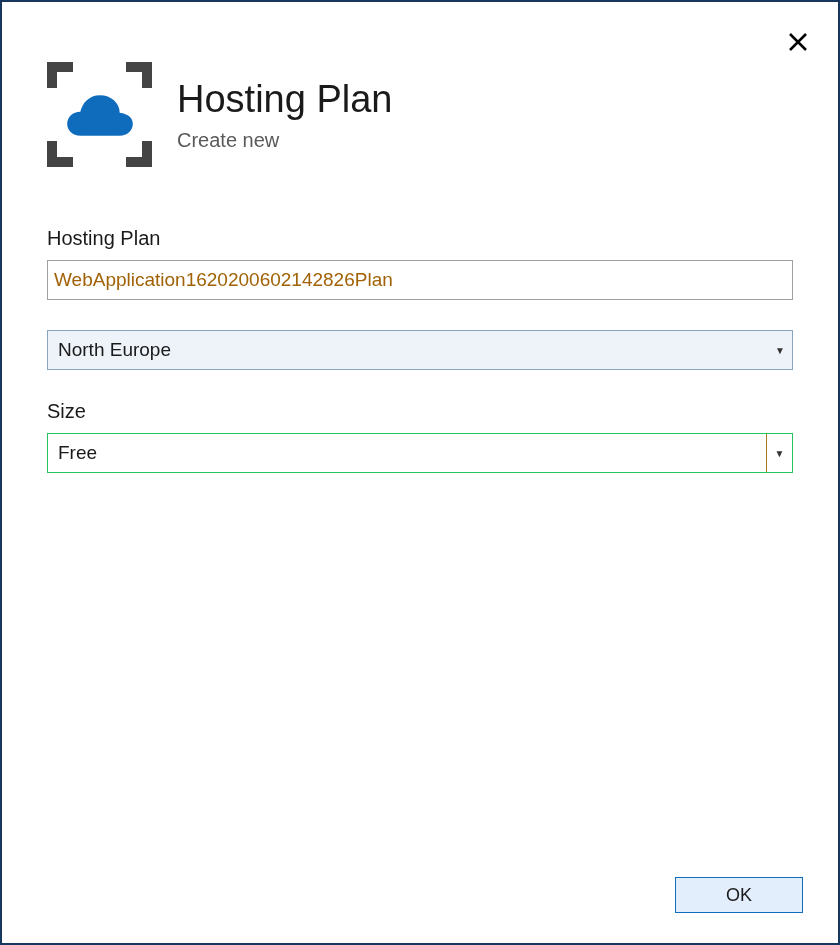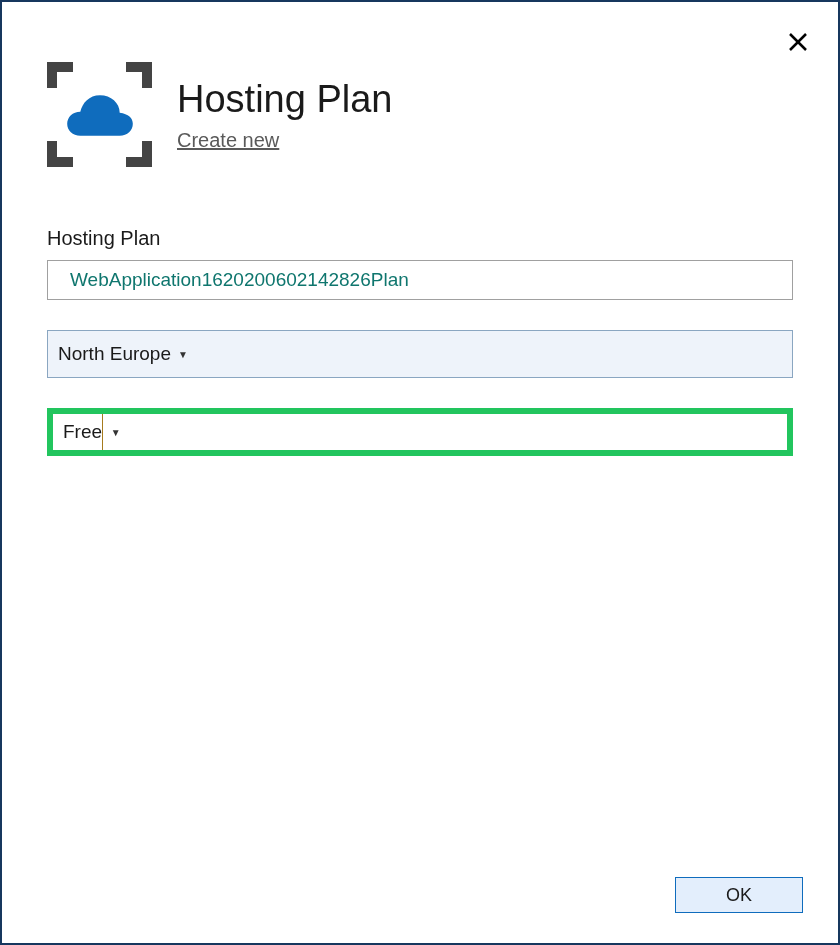--- a/index.html
+++ b/index.html
@@ -64,71 +64,70 @@
     }
     .title-main {
       font-size: 38px;
       font-weight: 300;
       color: #1a1a1a;
     }
     .title-sub {
       font-size: 20px;
       font-weight: 400;
       color: #5a5a5a;
-      text-decoration: underline;
     }
     .form-area {
       padding: 60px 45px 0 45px;
     }
     .field-group {
       margin-bottom: 30px;
     }
     .field-label {
       font-size: 20px;
       color: #1a1a1a;
       margin-bottom: 10px;
       display: block;
     }
     .text-input {
       width: 100%;
       height: 40px;
       border: 1px solid #a0a0a0;
-      padding: 0 22px;
+      padding: 0 6px;
       font-size: 19px;
       font-family: inherit;
-      color: #0f766e;
+      color: #a16207;
       background: #ffffff;
     }
     .dropdown {
       width: 100%;
-      height: 48px;
+      height: 40px;
       border: 1px solid #8aa6c1;
       background: #eef3fa;
       display: flex;
       align-items: center;
-      justify-content: flex-start;
+      justify-content: space-between;
       cursor: pointer;
       position: relative;
     }
     .dropdown-value {
       padding-left: 10px;
       font-size: 19px;
       color: #1a1a1a;
     }
     .dropdown-caret {
       width: 24px;
       height: 100%;
       display: flex;
       align-items: center;
       justify-content: center;
       font-size: 10px;
       color: #333;
     }
     .dropdown.size {
-      border: 6px solid #22c55e;
+      border: 1px solid #22c55e;
       background: #ffffff;
     }
     .dropdown.size .dropdown-caret {
       border-left: 1px solid #a67b1e;
       width: 26px;
     }
     .footer {
       position: absolute;
       bottom: 30px;
       right: 35px;
@@ -184,20 +183,21 @@
   </div>
 
   <div class="field-group">
     <div class="dropdown">
       <span class="dropdown-value">North Europe</span>
       <span class="dropdown-caret">▼</span>
     </div>
   </div>
 
   <div class="field-group">
+    <label class="field-label">Size</label>
     <div class="dropdown size">
       <span class="dropdown-value">Free</span>
       <span class="dropdown-caret">▼</span>
     </div>
   </div>
 
 </div>
 
 <div class="footer">
   <button class="btn primary">OK</button>

